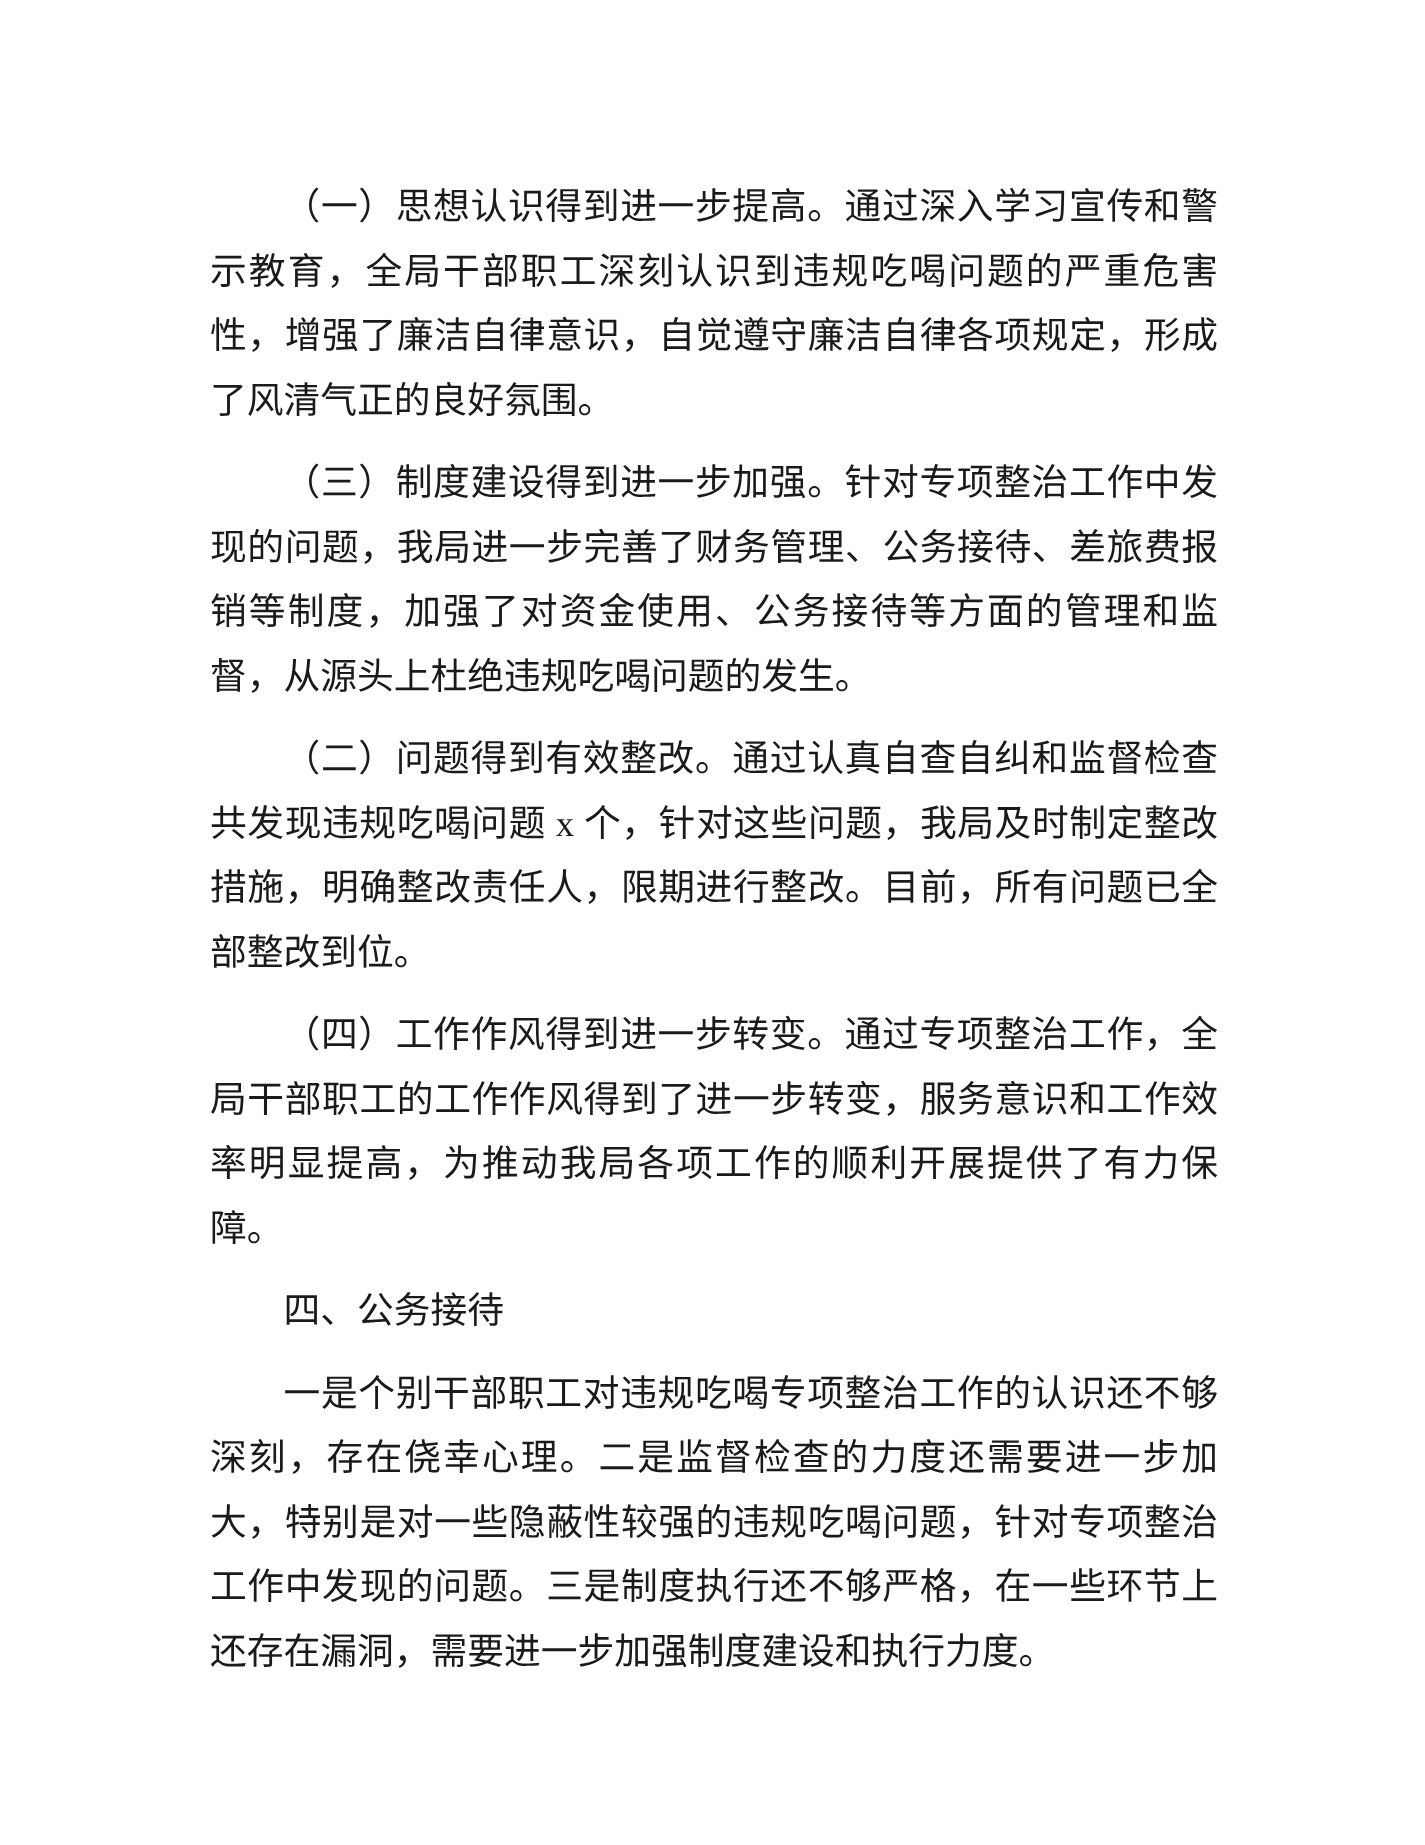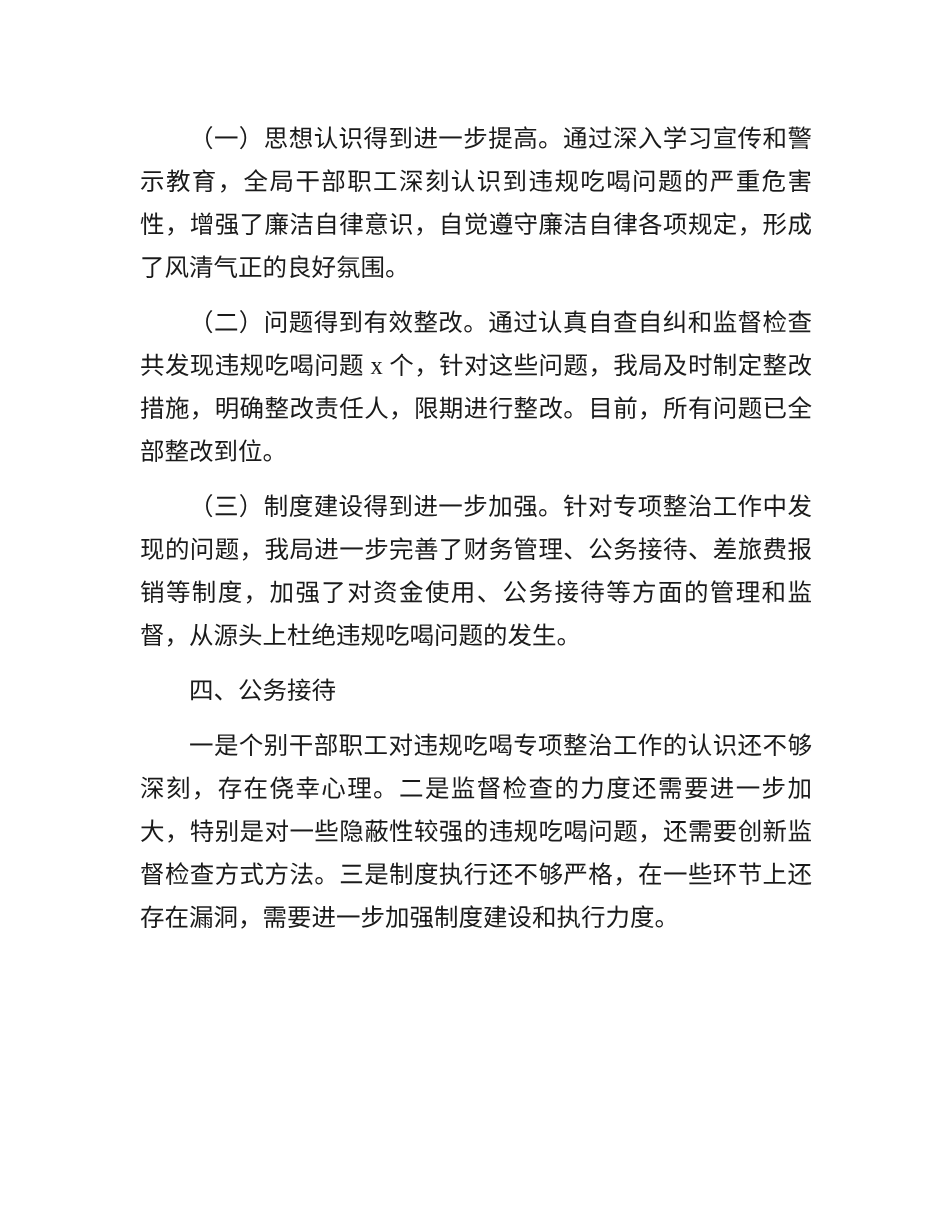--- a/index.html
+++ b/index.html
@@ -34,21 +34,22 @@
     
     font-weight: 400;
   }
 </style>
 </head>
 <body>
 
 <div class="page">
   <p class="para">（一）思想认识得到进一步提高。通过深入学习宣传和警示教育，全局干部职工深刻认识到违规吃喝问题的严重危害性，增强了廉洁自律意识，自觉遵守廉洁自律各项规定，形成了风清气正的良好氛围。</p>
 
+  <p class="para">（三）制度建设得到进一步加强。针对专项整治工作中发现的问题，我局进一步完善了财务管理、公务接待、差旅费报销等制度，加强了对资金使用、公务接待等方面的管理和监督，从源头上杜绝违规吃喝问题的发生。</p>
+
   <p class="para">（二）问题得到有效整改。通过认真自查自纠和监督检查共发现违规吃喝问题 x 个，针对这些问题，我局及时制定整改措施，明确整改责任人，限期进行整改。目前，所有问题已全部整改到位。</p>
 
-  <p class="para">（三）制度建设得到进一步加强。针对专项整治工作中发现的问题，我局进一步完善了财务管理、公务接待、差旅费报销等制度，加强了对资金使用、公务接待等方面的管理和监督，从源头上杜绝违规吃喝问题的发生。</p>
-
+  <p class="para">（四）工作作风得到进一步转变。通过专项整治工作，全局干部职工的工作作风得到了进一步转变，服务意识和工作效率明显提高，为推动我局各项工作的顺利开展提供了有力保障。</p>
 
   <p class="para section-heading">四、公务接待</p>
 
-  <p class="para">一是个别干部职工对违规吃喝专项整治工作的认识还不够深刻，存在侥幸心理。二是监督检查的力度还需要进一步加大，特别是对一些隐蔽性较强的违规吃喝问题，还需要创新监督检查方式方法。三是制度执行还不够严格，在一些环节上还存在漏洞，需要进一步加强制度建设和执行力度。</p>
+  <p class="para">一是个别干部职工对违规吃喝专项整治工作的认识还不够深刻，存在侥幸心理。二是监督检查的力度还需要进一步加大，特别是对一些隐蔽性较强的违规吃喝问题，针对专项整治工作中发现的问题。三是制度执行还不够严格，在一些环节上还存在漏洞，需要进一步加强制度建设和执行力度。</p>
 </div>
 
 </body></html>

